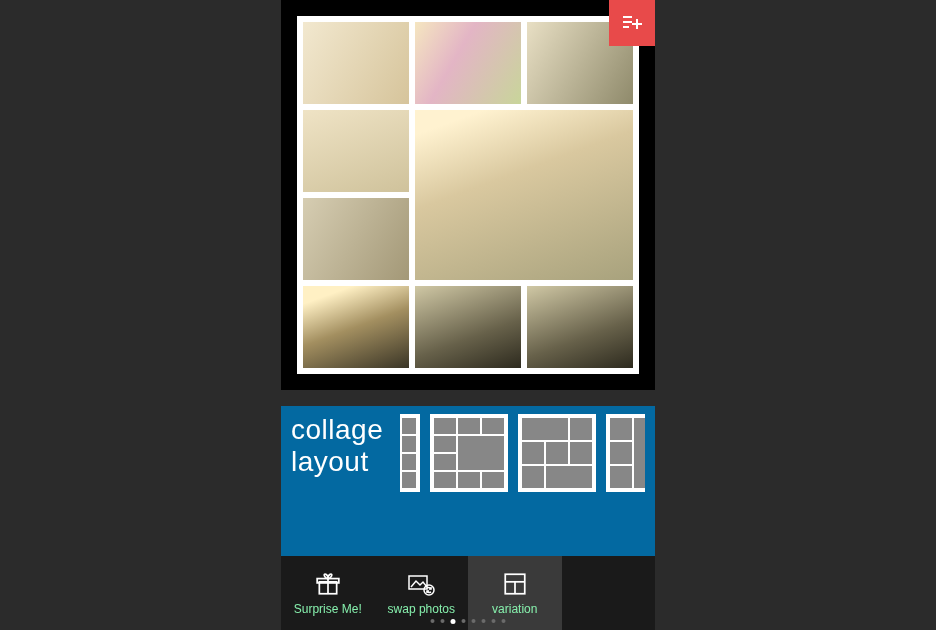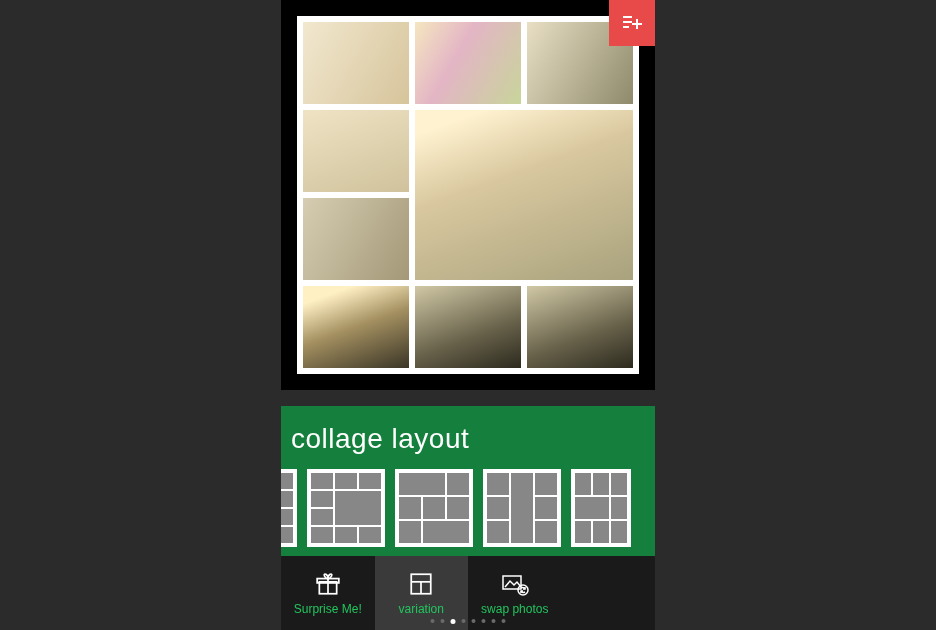--- a/index.html
+++ b/index.html
@@ -63,27 +63,26 @@
     .tile.p3 { background: linear-gradient(120deg,#e8dfc4,#8f8a6b); }
     .tile.p4 { background: linear-gradient(160deg,#efe3c5,#cfc29b); }
     .tile.p5 { background: linear-gradient(160deg,#fff2d0 10%,#d9c89f 40%,#a8a27d); }
     .tile.p6 { background: linear-gradient(120deg,#d6cdb2,#a39877); }
     .tile.p7 { background: linear-gradient(160deg,#fff0c4 15%,#a38f60 50%,#3a3526); }
     .tile.p8 { background: linear-gradient(160deg,#d0c8a5,#67614a 60%,#2d2a1e); }
     .tile.p9 { background: linear-gradient(160deg,#d0c8a5,#67614a 60%,#2d2a1e); }
 
     .section-gap { height: 16px; background: #2b2b2b; }
     .layout-section {
-      background: #15803d;
+      background: #0369a1;
       flex: 1;
       padding: 8px 10px 0 10px;
       display: flex;
-      flex-direction: column;
+      flex-direction: row;
       overflow: hidden;
-      justify-content: center;
     }
     .layout-title {
       font-size: 28px;
       font-weight: 300;
       margin-bottom: 14px;
       letter-spacing: 0.5px;
     }
     .layout-strip {
       display: flex;
       gap: 10px;
@@ -111,21 +110,21 @@
       grid-template-columns: repeat(4, 1fr);
       position: relative;
     }
     .bottom-item {
       display: flex;
       flex-direction: column;
       align-items: center;
       justify-content: center;
       gap: 4px;
       font-size: 12px;
-      color: #22c55e;
+      color: #86efac;
       cursor: pointer;
     }
     .bottom-item.selected { background: #3a3a3a; }
     .bottom-item .icon-wrap {
       width: 28px;
       height: 28px;
       display: flex;
       align-items: center;
       justify-content: center;
     }
@@ -250,46 +249,46 @@
           <rect x="2" y="7" width="20" height="4"></rect>
           <line x1="12" y1="7" x2="12" y2="21"></line>
           <path d="M12 7 C9 7 7 2 10 3 C12 4 12 7 12 7 Z"></path>
           <path d="M12 7 C15 7 17 2 14 3 C12 4 12 7 12 7 Z"></path>
         </svg>
       </div>
       <span>Surprise Me!</span>
     </div>
 
 
-    <div class="bottom-item selected">
-      <div class="icon-wrap">
-        <svg width="26" height="26" viewBox="0 0 24 24" fill="none" stroke="#fff" stroke-width="1.6">
-          <rect x="3" y="3" width="18" height="18"></rect>
-          <line x1="3" y1="10" x2="21" y2="10"></line>
-          <line x1="12" y1="10" x2="12" y2="21"></line>
-        </svg>
-      </div>
-      <span>variation</span>
-    </div>
-
     <div class="bottom-item">
       <div class="icon-wrap">
         <svg width="28" height="26" viewBox="0 0 28 24" fill="none" stroke="#fff" stroke-width="1.5">
           <rect x="2" y="4" width="18" height="13"></rect>
           <polyline points="4,15 9,9 13,13 16,10 20,15"></polyline>
           <circle cx="22" cy="18" r="5"></circle>
           <path d="M20 16 a3 3 0 0 1 4 1"></path>
           <path d="M24 20 a3 3 0 0 1 -4 -1"></path>
           <polyline points="24,15 24,17 22,17" fill="none"></polyline>
           <polyline points="20,21 20,19 22,19" fill="none"></polyline>
         </svg>
       </div>
       <span>swap photos</span>
     </div>
 
+    <div class="bottom-item selected">
+      <div class="icon-wrap">
+        <svg width="26" height="26" viewBox="0 0 24 24" fill="none" stroke="#fff" stroke-width="1.6">
+          <rect x="3" y="3" width="18" height="18"></rect>
+          <line x1="3" y1="10" x2="21" y2="10"></line>
+          <line x1="12" y1="10" x2="12" y2="21"></line>
+        </svg>
+      </div>
+      <span>variation</span>
+    </div>
+
   </div>
 
 </div>
 
 <div class="pager-dots" id="pager">
     <div class="dot"></div>
     <div class="dot"></div>
     <div class="dot active"></div>
     <div class="dot"></div>
     <div class="dot"></div>

